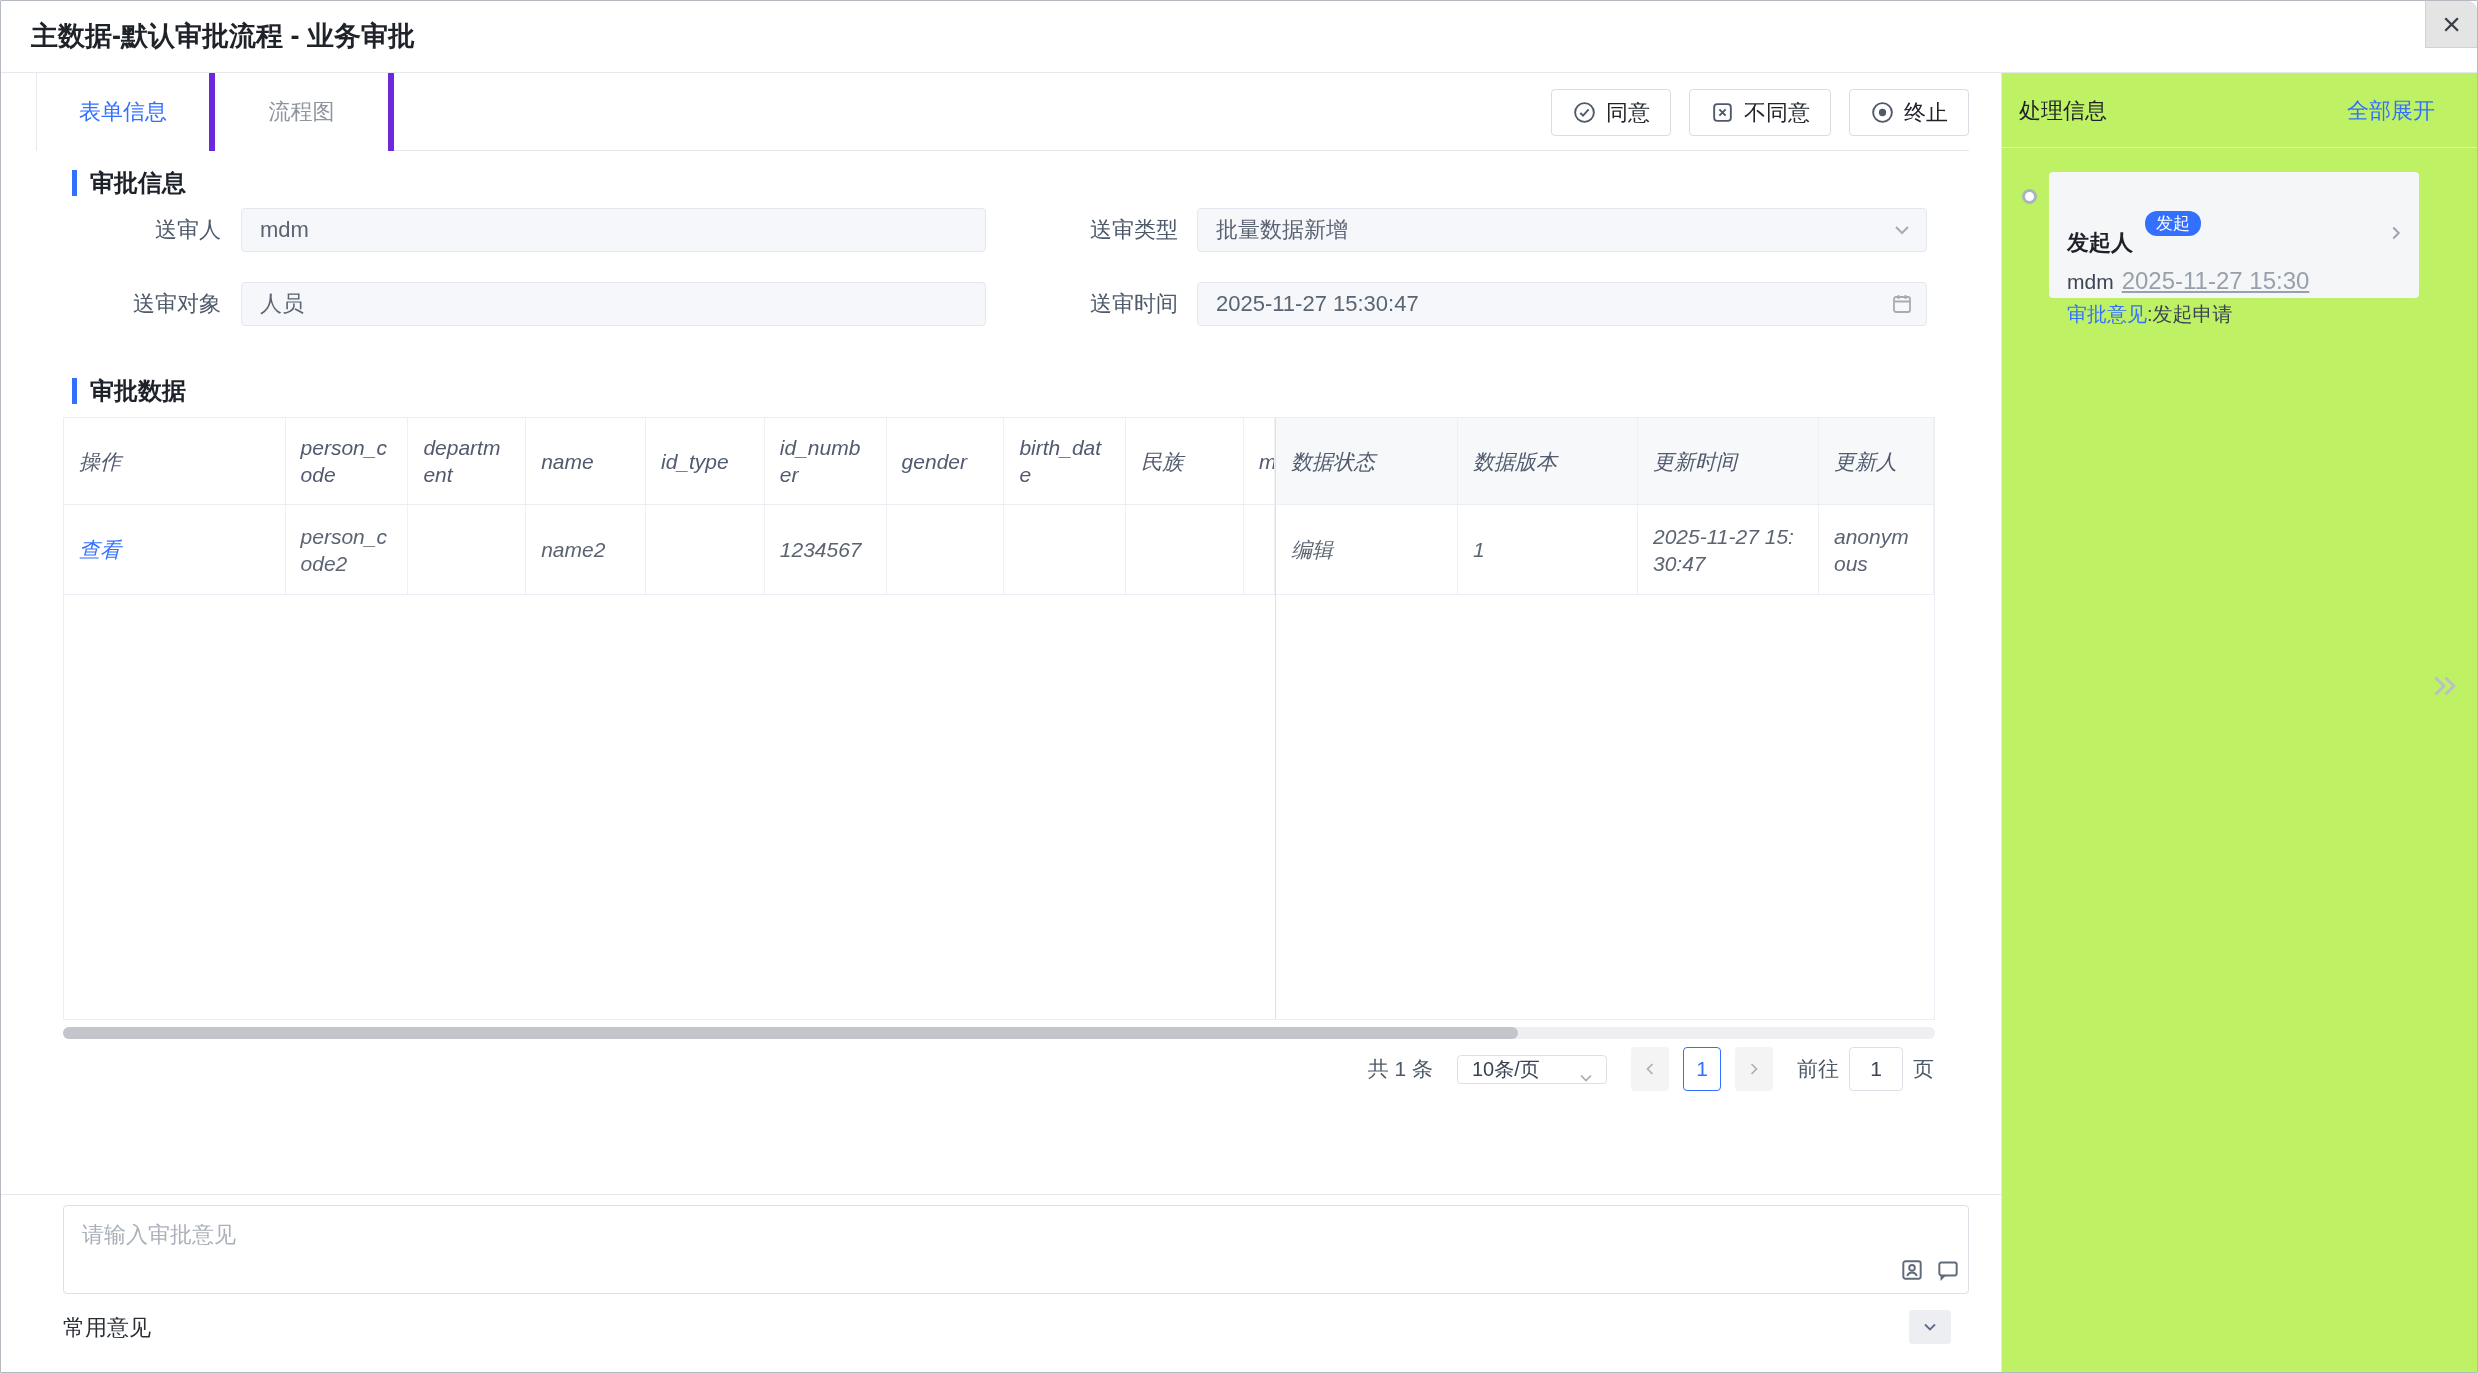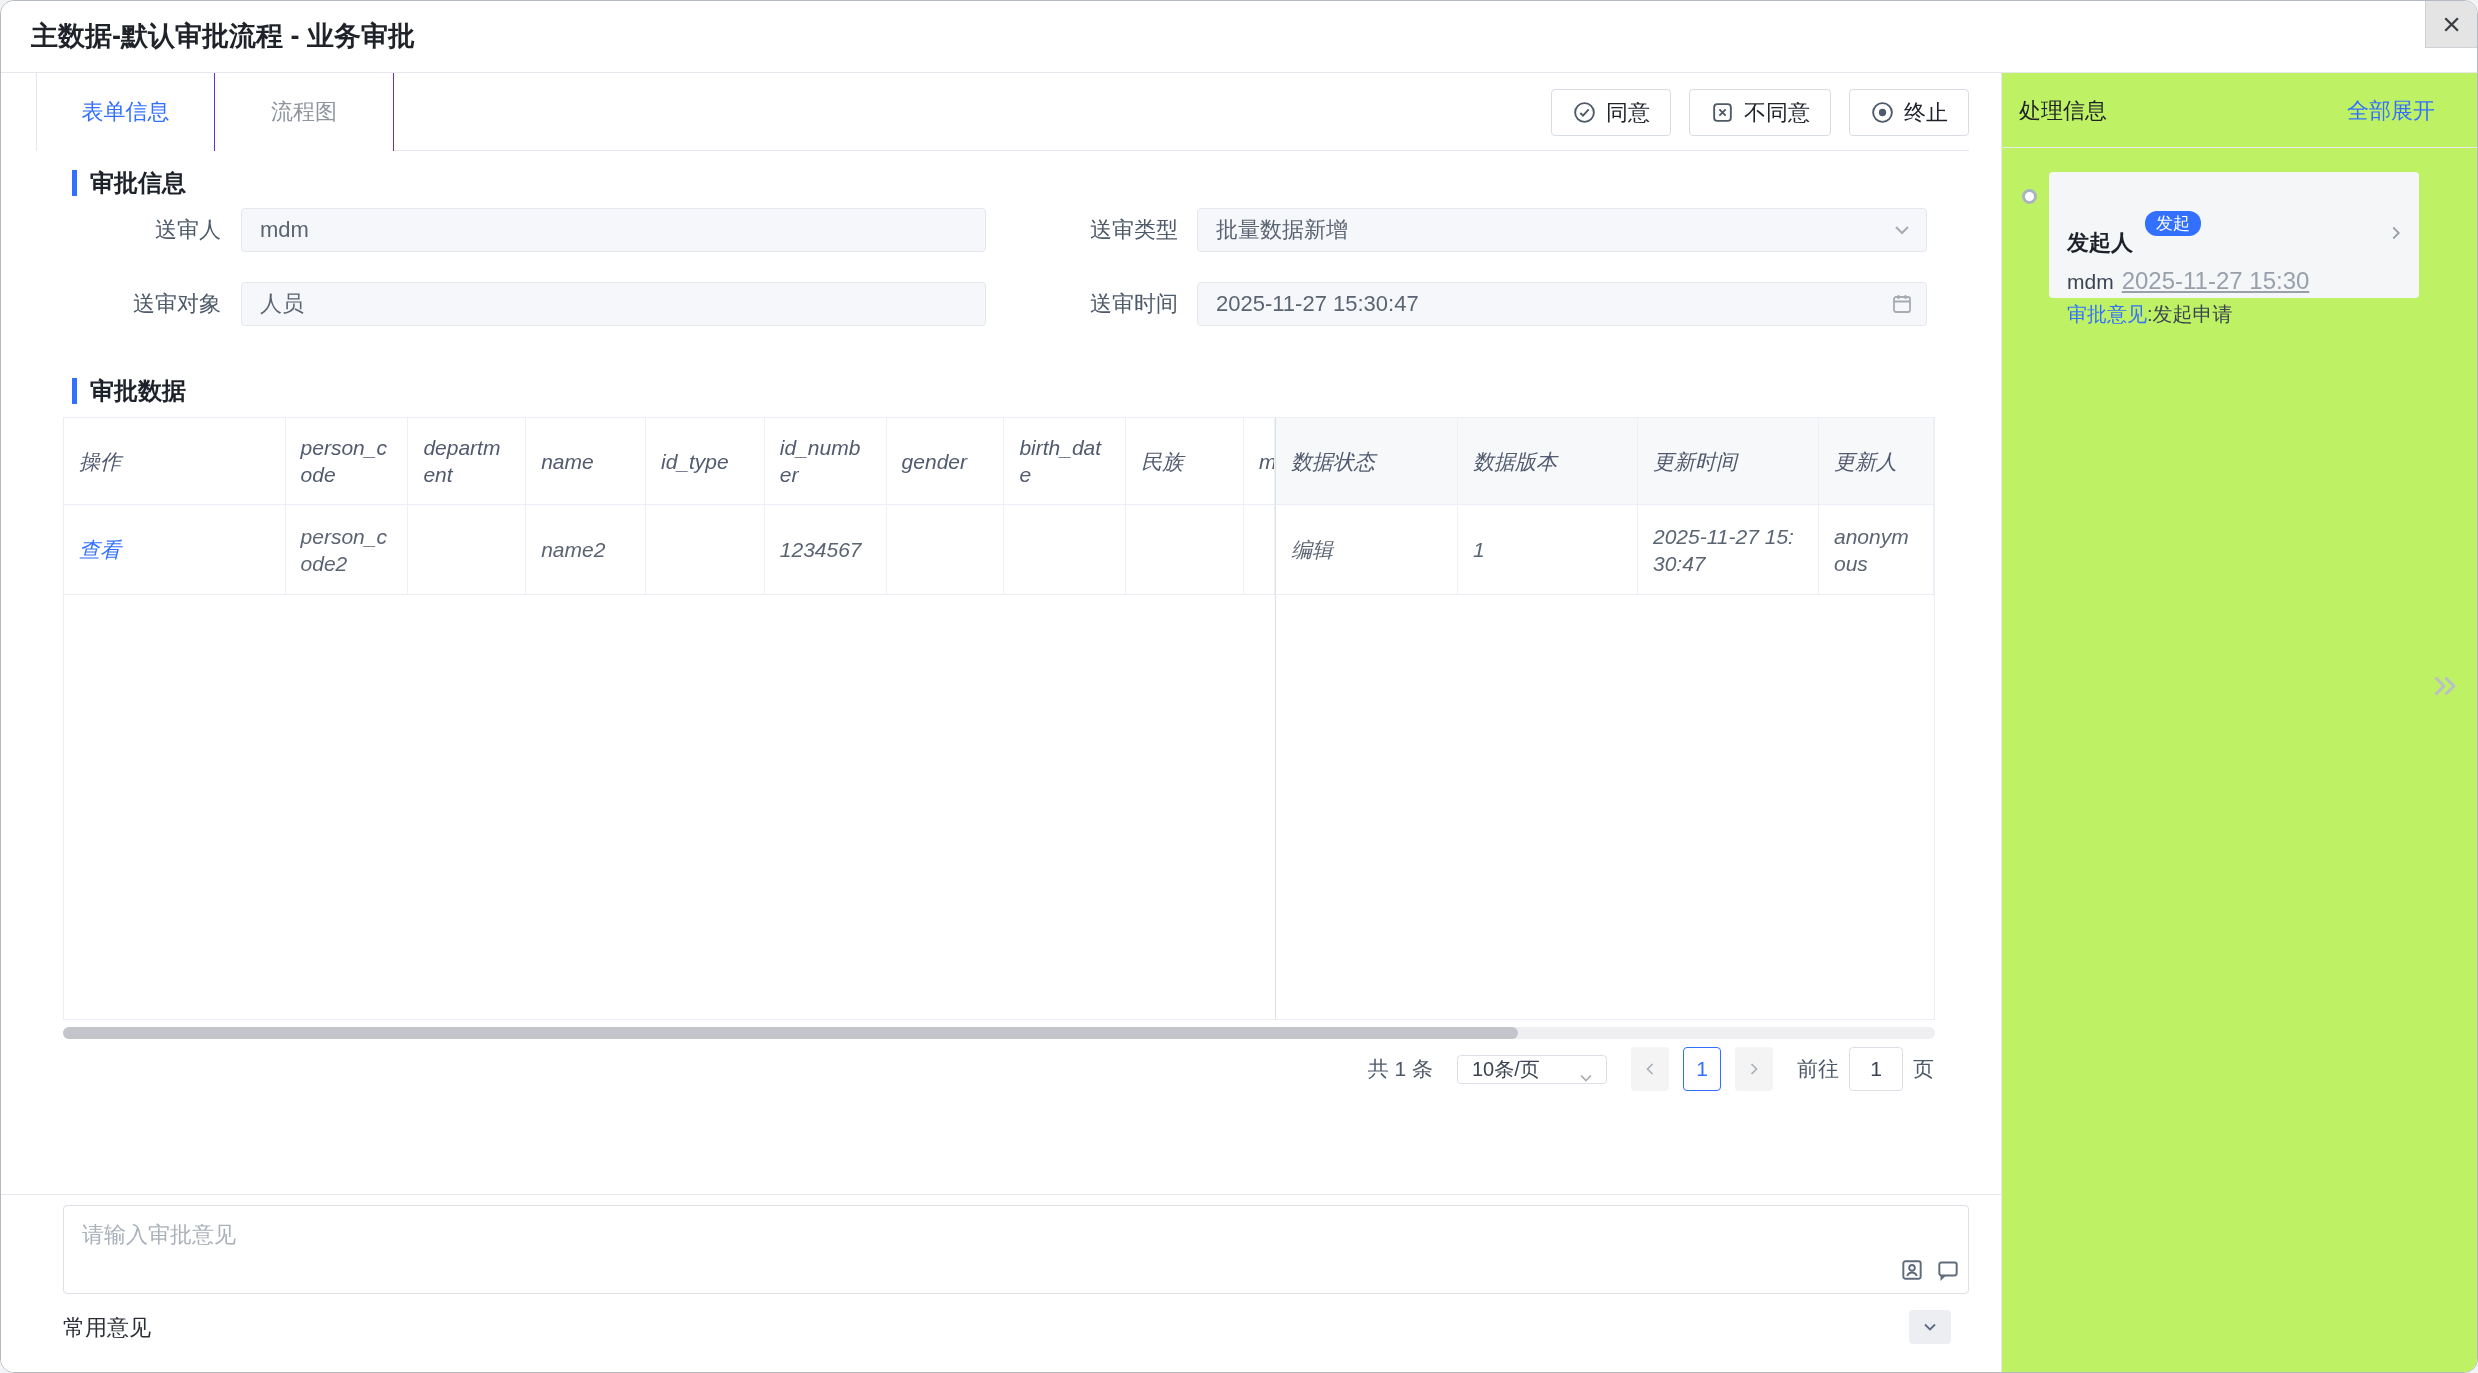--- a/index.html
+++ b/index.html
@@ -1,40 +1,40 @@
 <!DOCTYPE html>
 <html><head>
 <meta charset="utf-8">
 <style>
   * { margin:0; padding:0; box-sizing:border-box; }
   html,body { background:#f2f3f5; }
   body { font-family:"Liberation Sans", sans-serif; }
 
   .frame { position:relative; width:2478px; height:1373px; background:#fff;
-           border:1px solid #b5bac1; border-radius:14px; overflow:hidden; }
+           border:1px solid #b5bac1; border-radius:1px; overflow:hidden; }
 
   
   .titlebar { position:absolute; left:0; top:0; width:100%; height:72px;
               border-bottom:1px solid #e6e8ee; background:#fff; }
   .page-title { position:absolute; left:30px; top:0; line-height:71px;
                 font-size:27px; font-weight:700; color:#1f2329; }
   .close-btn { position:absolute; right:0; top:0; width:52px; height:47px;
                background:#e4e4e4; border-left:1px solid #cfd2d6; border-bottom:1px solid #cfd2d6;
                border-top-right-radius:9px; display:flex; align-items:center; justify-content:center;
                font-size:32px; color:#3a3f45; cursor:pointer; }
 
   
   .left-area { position:absolute; left:0; top:72px; width:2001px; height:1301px;
                border-right:1px solid #e6e8ee; background:#fff; }
 
   .toolbar { position:absolute; left:35px; right:32px; top:0; height:78px;
              border-bottom:1px solid #e4e7ed; }
   .tabs { display:flex; height:78px; }
   .tab { width:179px; height:78px; display:flex; align-items:center; justify-content:center;
-         font-size:22px; color:#8f959e; border-right:1px solid #6d28d9; cursor:pointer; background:#fff; }
+         font-size:22px; color:#8f959e; border-right:6px solid #6d28d9; cursor:pointer; background:#fff; }
   .tab.first { border-left:1px solid #e4e7ed; }
   .tab.active { color:#3370ff; }
   .toolbar-actions { position:absolute; right:0; top:16px; display:flex; gap:18px; }
   .btn { height:47px; display:inline-flex; align-items:center; padding:0 20px;
          border:1px solid #d8dce3; border-radius:4px; background:#fff;
          font-size:22px; color:#1f2329; cursor:pointer; white-space:nowrap; }
   .btn svg { width:25px; height:25px; margin-right:9px; color:#4e5969; }
 
   
   .section { position:absolute; left:71px; display:flex; align-items:center; }

